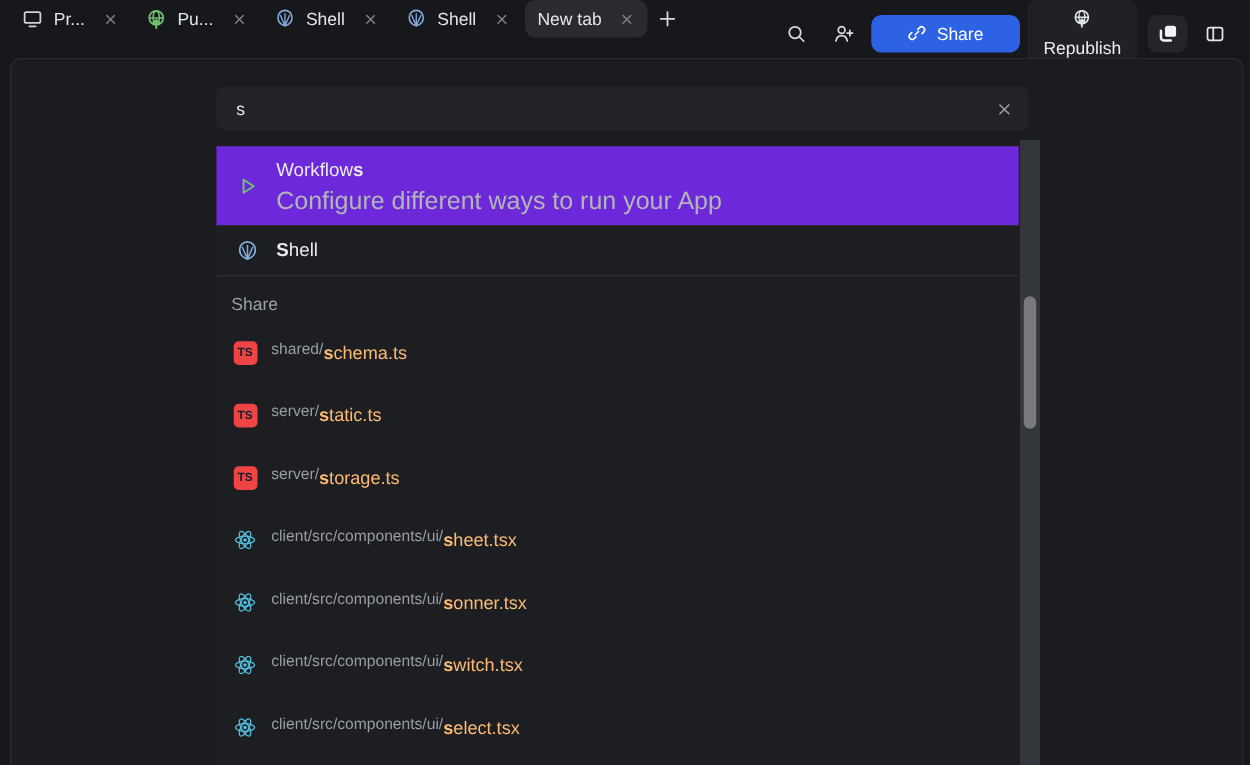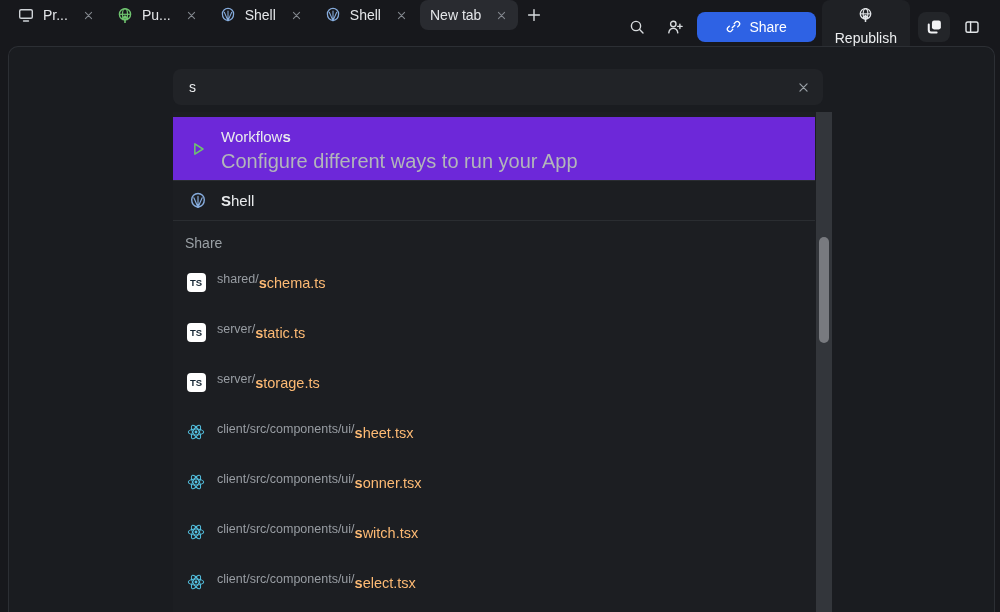--- a/index.html
+++ b/index.html
@@ -51,21 +51,21 @@
   .r-desc{font-size:20px;color:#b2b6ba;line-height:22px;margin-top:2px;}
   .sep{height:1px;background:#2a2d31;}
 
   .files-header{font-size:14px;color:#9aa0a5;padding:13px 16px 5px 12px;line-height:18px;}
   .file-row{display:flex;gap:10px;padding:0 16px 0 12px;align-items:center;height:50px;
             box-sizing:border-box;cursor:pointer;}
   .f-icon{width:22px;display:flex;align-items:center;justify-content:center;flex:none;}
   .f-text{display:flex;}
   .f-path{font-size:12.5px;color:#989da3;line-height:17px;}
   .f-name{font-size:14.5px;color:#fdba74;line-height:22px;margin-top:1px;}
-  .ts-badge{width:19px;height:19px;border-radius:4px;background:#ffffff;color:#10212f;
+  .ts-badge{width:19px;height:19px;border-radius:4px;background:#ef4444;color:#10212f;
             font-weight:700;font-size:9.5px;display:flex;align-items:center;justify-content:center;
             font-family:"Liberation Sans",sans-serif;}
   svg{display:block;}
 </style>
 </head>
 <body>
 
 <div class="screen">
 
   <div class="topbar">

